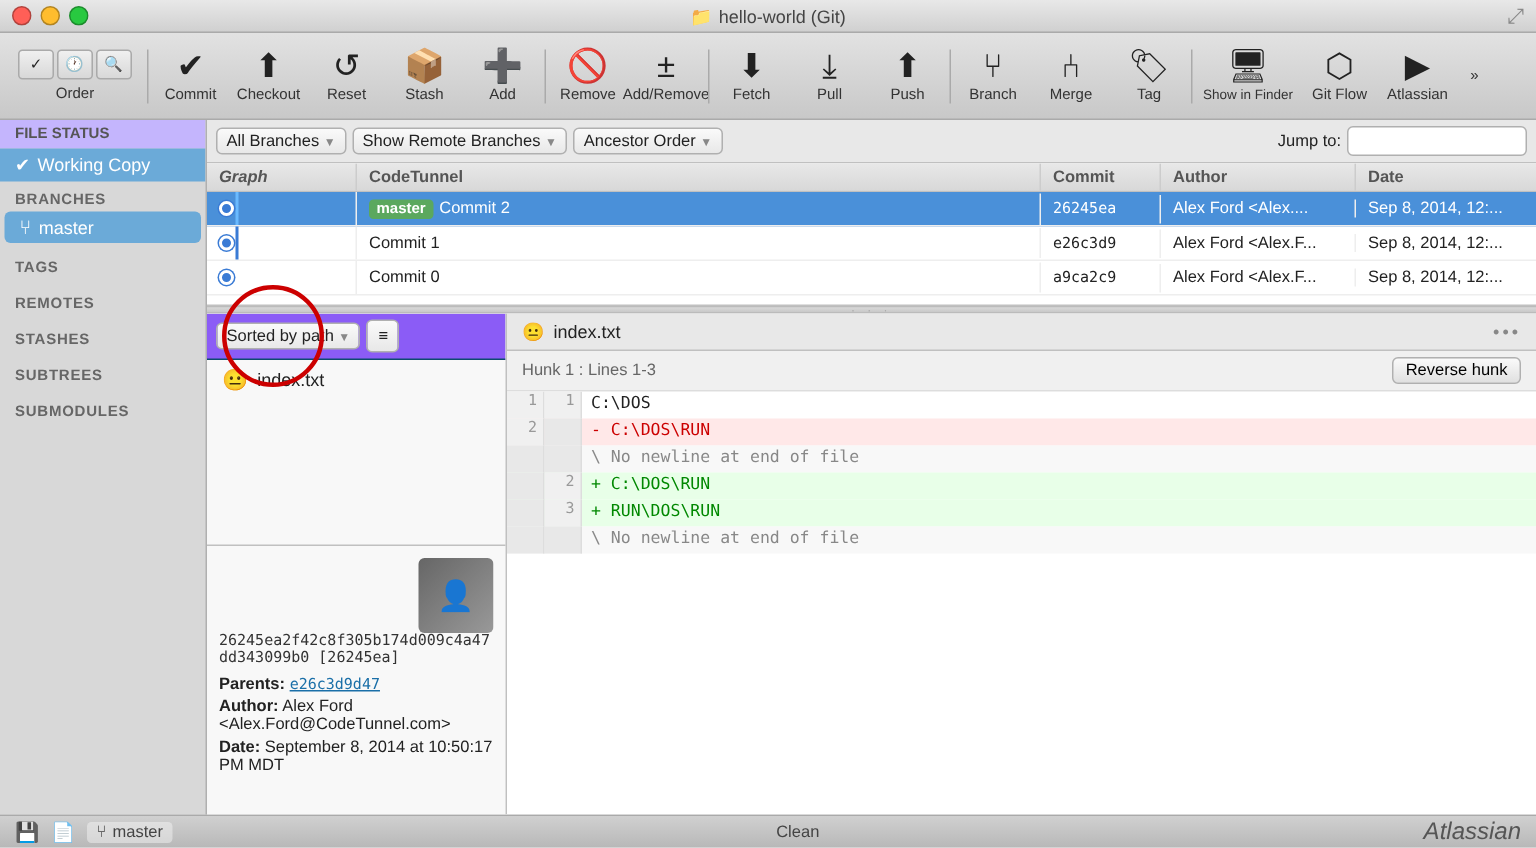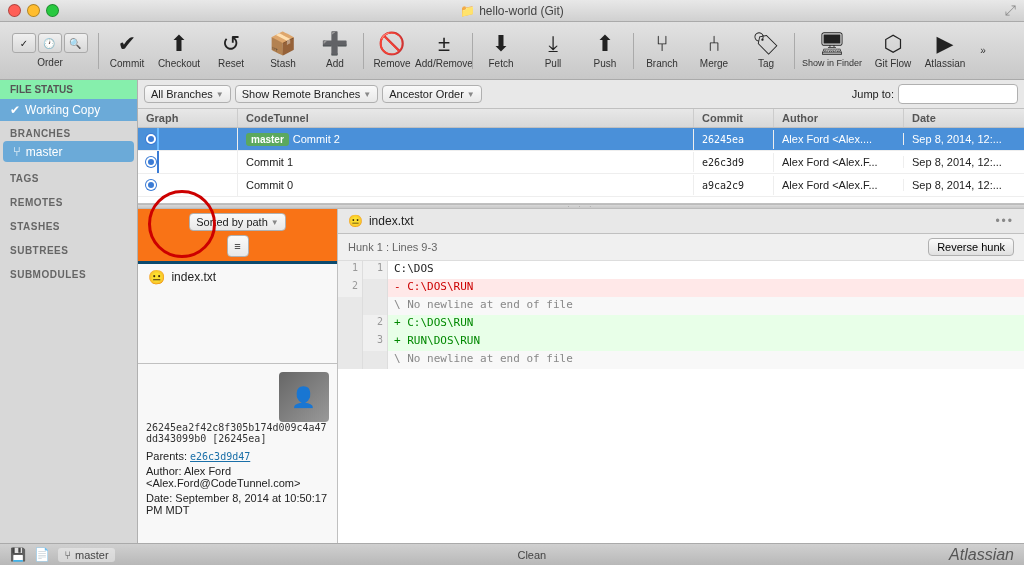--- a/index.html
+++ b/index.html
@@ -147,21 +147,21 @@
     }
     .sidebar-item .si-icon { font-size: 13px; }
 
     
     .file-status-header {
       font-size: 10px;
       font-weight: bold;
       color: #555;
       padding: 4px 10px;
       text-transform: uppercase;
-      background: #86efac;
+      background: #c4b5fd;
     }
     .working-copy-item {
       display: flex;
       align-items: center;
       padding: 4px 10px;
       gap: 5px;
       cursor: pointer;
       font-size: 12px;
     }
     .working-copy-item.active {
@@ -226,21 +226,21 @@
       overflow: hidden;
     }
     .commit-list-header {
       display: flex;
       background: linear-gradient(to bottom, #e8e8e8, #d8d8d8);
       border-bottom: 1px solid #c0c0c0;
       font-size: 11px;
       font-weight: bold;
       color: #555;
     }
-    .col-graph { width: 100px; padding: 3px 8px; border-right: 1px solid #ccc; }
+    .col-graph { width: 100px; padding: 3px 8px; border-right: 1px solid #ccc; font-style: italic; }
     .col-desc { flex: 1; padding: 3px 8px; border-right: 1px solid #ccc; }
     .col-commit { width: 80px; padding: 3px 8px; border-right: 1px solid #ccc; }
     .col-author { width: 130px; padding: 3px 8px; border-right: 1px solid #ccc; }
     .col-date { width: 120px; padding: 3px 8px; }
 
     .commit-row {
       display: flex;
       align-items: center;
       border-bottom: 1px solid #eee;
       cursor: pointer;
@@ -319,24 +319,23 @@
       display: flex;
       flex-direction: column;
       background: #f8f8f8;
       overflow: hidden;
     }
 
     .file-panel-toolbar {
       display: flex;
       align-items: center;
       padding: 4px 6px;
-      background: #f97316;
-      border-bottom: 3px solid #0c4a6e;
+      background: #8b5cf6;
+      border-bottom: 1px solid #0c4a6e;
       gap: 4px;
-      flex-direction: column;
     }
     .sort-select {
       display: flex;
       align-items: center;
       background: linear-gradient(to bottom, #fafafa, #e8e8e8);
       border: 1px solid #b0b0b0;
       border-radius: 4px;
       padding: 2px 6px;
       cursor: pointer;
       font-size: 11px;
@@ -387,21 +386,21 @@
       overflow: hidden;
     }
     .commit-hash {
       font-family: monospace;
       font-size: 10px;
       word-break: break-all;
       margin-bottom: 6px;
       color: #333;
     }
     .commit-meta { margin-bottom: 3px; }
-    .commit-meta-label { font-weight: normal; margin-top: 26px; }
+    .commit-meta-label { font-weight: bold; margin-top: 26px; }
     .commit-link { color: #1a6fa8; text-decoration: underline; cursor: pointer; font-family: monospace; font-size: 10px; }
 
     
     .diff-panel {
       flex: 1;
       display: flex;
       flex-direction: column;
       background: white;
       overflow: hidden;
     }
@@ -761,21 +760,21 @@
 
       <div class="diff-panel">
         <div class="diff-header">
           <span>😐</span>
           <span>index.txt</span>
           <div class="diff-header-spacer"></div>
           <span class="diff-dots">•••</span>
         </div>
 
         <div class="diff-hunk-header">
-          <span>Hunk 1 : Lines 9-3</span>
+          <span>Hunk 1 : Lines 1-3</span>
           <button class="reverse-btn">Reverse hunk</button>
         </div>
 
         <div class="diff-content">
 
           <div class="diff-line context">
             <div class="line-num">1</div>
             <div class="line-num">1</div>
             <div class="line-content">C:\DOS</div>
           </div>

